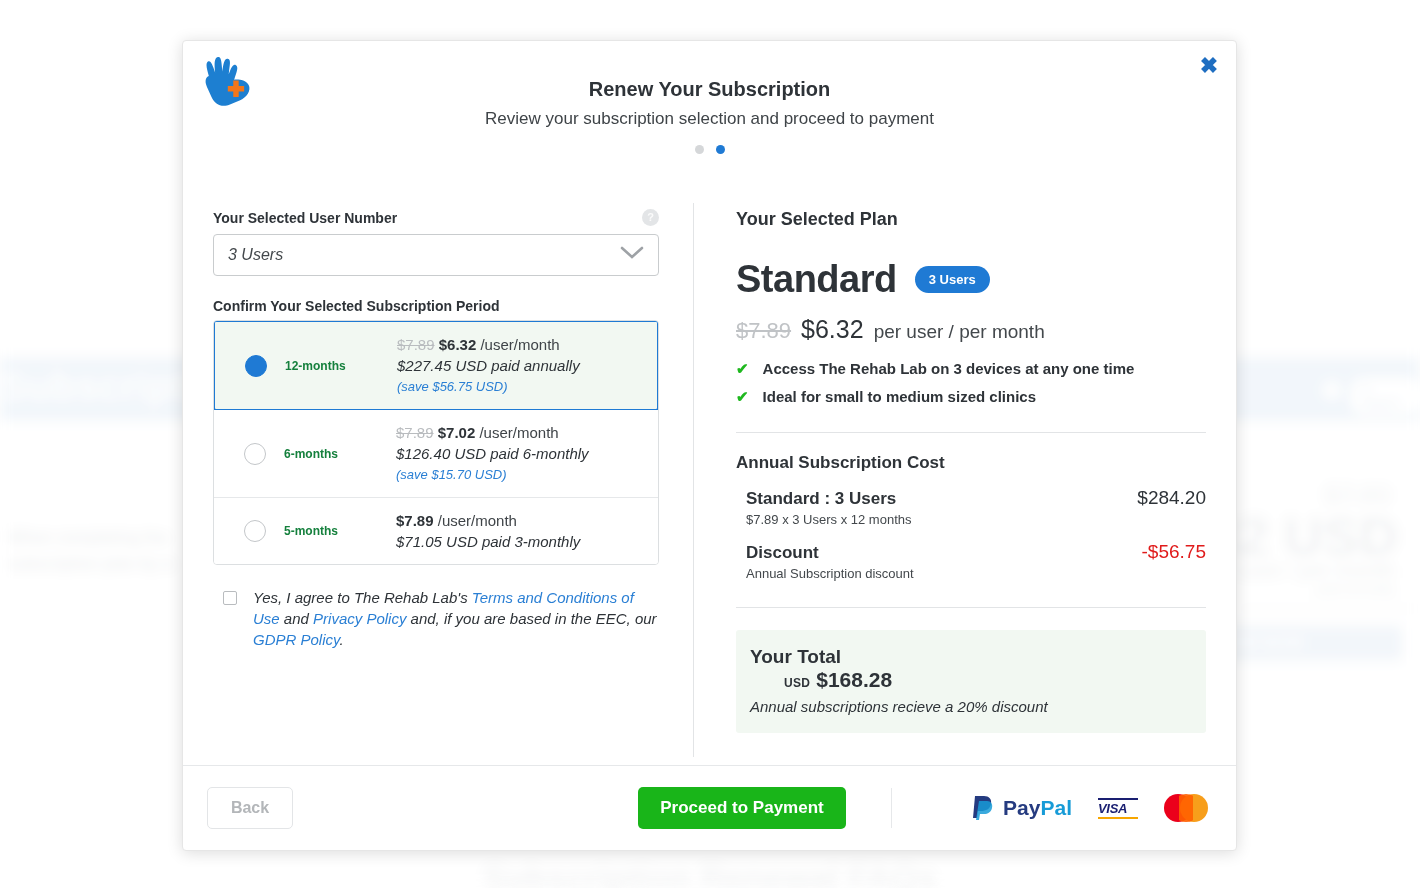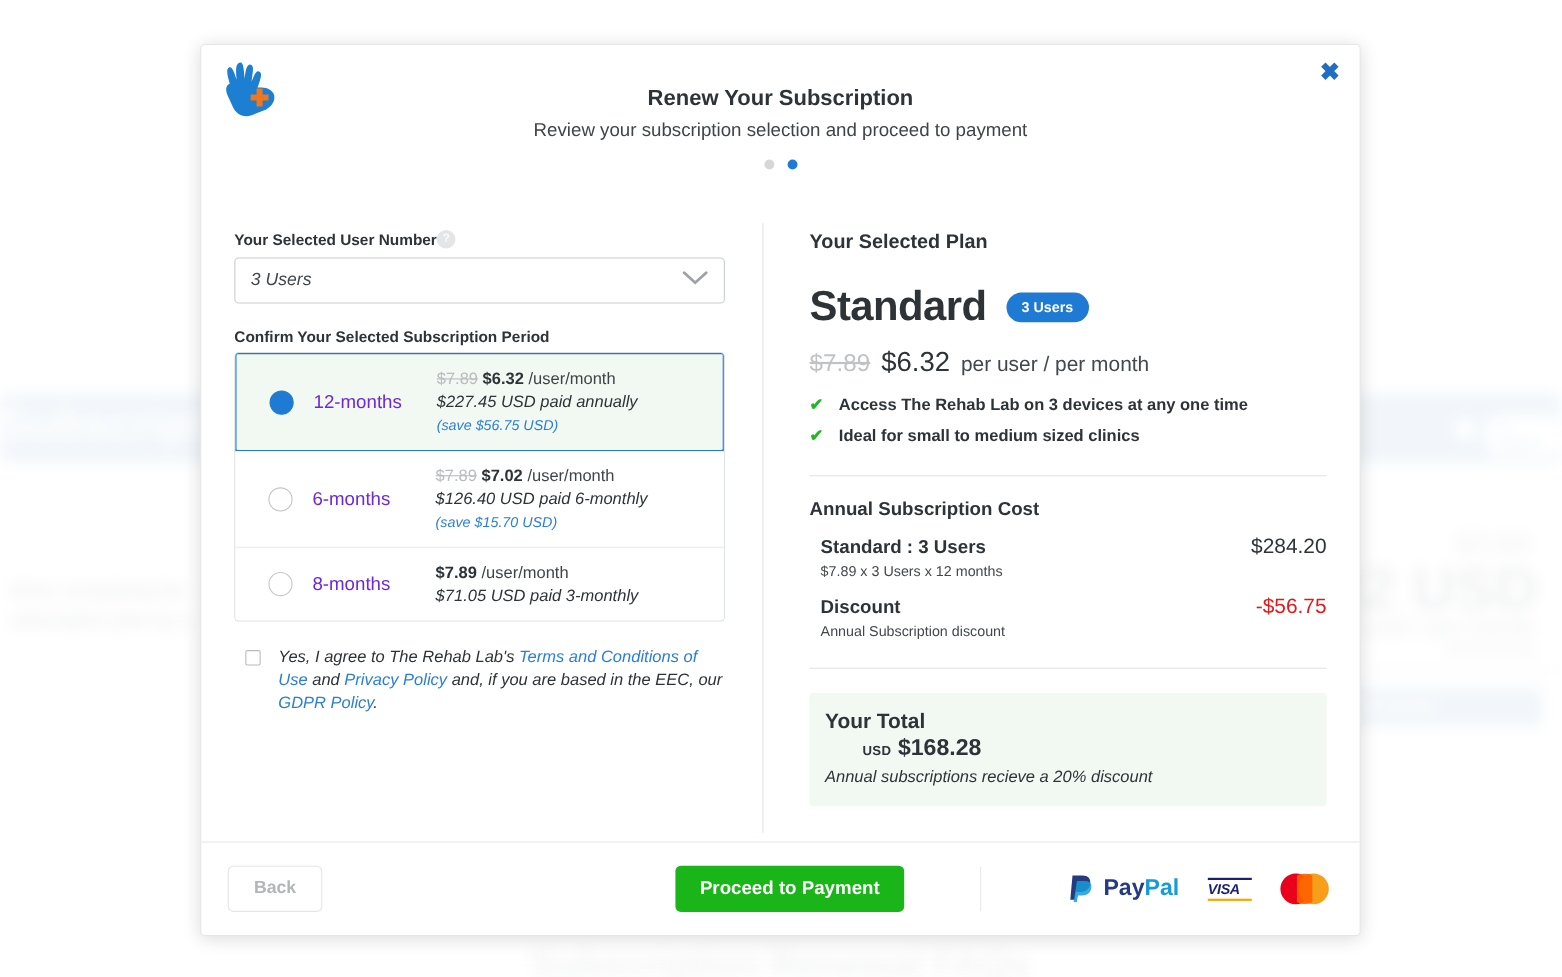--- a/index.html
+++ b/index.html
@@ -115,21 +115,21 @@
     flex: 1; display: flex; padding: 0 30px;
   }
   .col-left { width: 480px; padding-top: 18px; padding-right: 34px; }
   .col-divider { width: 1px; background: #e2e4e6; margin: 12px 0 8px 0; }
   .col-right { flex: 1; padding-top: 18px; padding-left: 42px; }
 
   .section-title {
     font-size: 18px; font-weight: 700; color: #2e3338; margin-bottom: 28px;
   }
   .field-label-row {
-    display: flex; align-items: center; 
+    display: flex; align-items: center; justify-content: space-between;
     margin-bottom: 8px;
   }
   .field-label { font-size: 14px; font-weight: 700; color: #2e3338; }
   .help-icon {
     width: 17px; height: 17px; border-radius: 50%;
     background: #e3e5e7; color: #fbfbfb;
     font-size: 11px; font-weight: 700; text-align: center; line-height: 17px;
     cursor: pointer;
   }
   .select-box {
@@ -160,21 +160,21 @@
     border-radius: 3px;
   }
   .radio {
     width: 22px; height: 22px; border-radius: 50%;
     border: 1px solid #c3c6c9; background: #fff;
     flex: 0 0 auto; margin-right: 18px; margin-left: 16px;
   }
   .radio.on { background: #1f7ad4; border-color: #1f7ad4; }
   .period-name {
     width: 112px; flex: 0 0 auto;
-    font-size: 17px; font-weight: 400; color: #6d28d9;
+    font-size: 12px; font-weight: 700; color: #15803d;
   }
   .period-detail { font-size: 15px; line-height: 21px; color: #3f4448; }
   .strike { color: #b9bcbf; text-decoration: line-through; }
   .price-now { font-weight: 700; color: #2e3338; }
   .paid-line { font-style: italic; color: #2e3338; }
   .save-line { font-style: italic; color: #2a7fd4; font-size: 13px; }
 
   .terms {
     display: flex; align-items: flex-start; margin-top: 22px; padding-left: 10px;
   }
@@ -230,21 +230,21 @@
     height: 85px; border-top: 1px solid #e6e8ea;
     display: flex; align-items: center; padding: 0 24px;
     position: relative;
   }
   .back-btn {
     width: 86px; height: 42px; border: 1px solid #e3e5e7; border-radius: 5px;
     background: #fff; color: #b3b6b9; font-size: 16px; font-weight: 700;
     cursor: pointer;
   }
   .pay-btn {
-    position: absolute; left: 431px; width: 208px; height: 42px;
+    position: absolute; left: 455px; width: 208px; height: 42px;
     background: #19b519; color: #fff; border: none; border-radius: 5px;
     font-size: 17px; font-weight: 700; cursor: pointer;
   }
   .foot-div {
     position: absolute; left: 708px; top: 22px; bottom: 22px;
     border-left: 1px solid #e6e8ea;
   }
   .pay-logos {
     position: absolute; right: 28px; display: flex; align-items: center; gap: 26px;
   }
@@ -351,21 +351,21 @@
               <span class="price-now">$7.02</span>
               <span>/user/month</span>
             </div>
             <div class="paid-line">$126.40 USD paid 6-monthly</div>
             <div class="save-line">(save $15.70 USD)</div>
           </div>
         </div>
 
         <div class="period-row">
           <div class="radio"></div>
-          <div class="period-name">8-months</div>
+          <div class="period-name">5-months</div>
           <div class="period-detail">
             <div>
               <span class="price-now">$7.89</span>
               <span>/user/month</span>
             </div>
             <div class="paid-line">$71.05 USD paid 3-monthly</div>
           </div>
         </div>
 
       </div>

